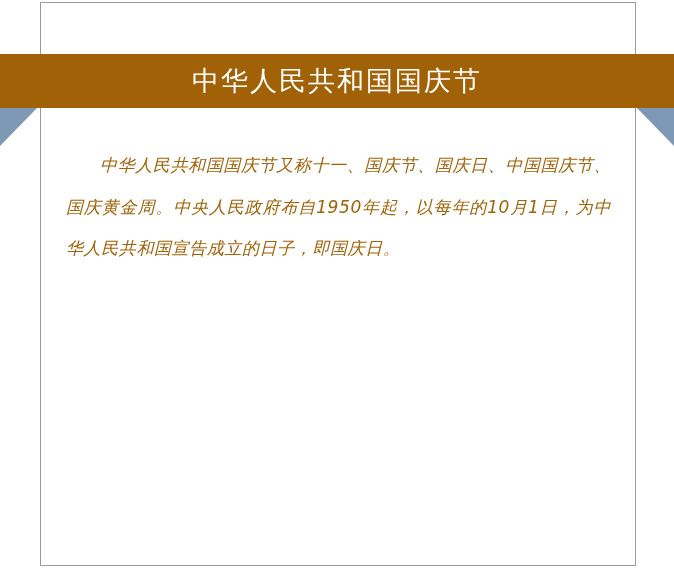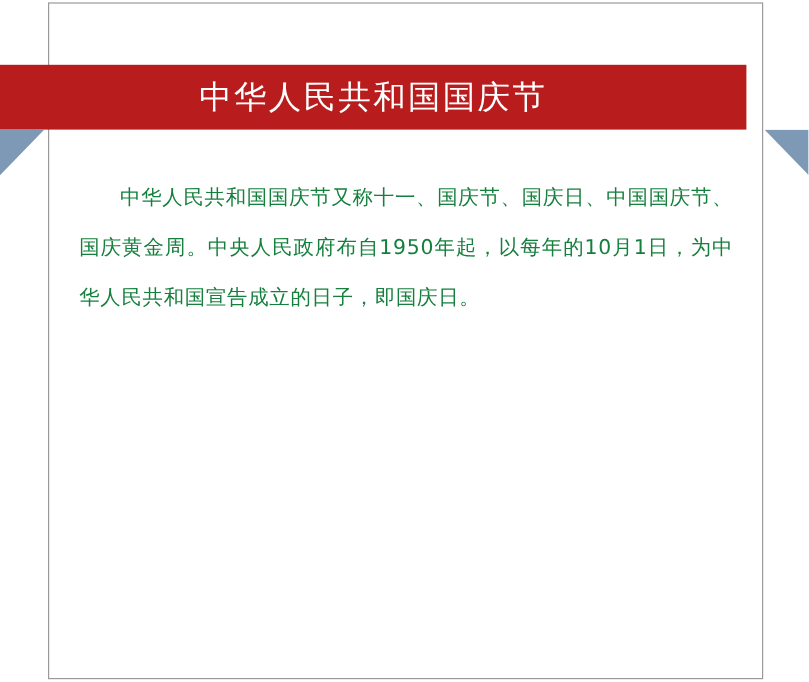--- a/index.html
+++ b/index.html
@@ -24,23 +24,23 @@
     height: 564px;
     box-sizing: border-box;
     border: 1px solid #9a9a9a;
     background: #ffffff;
   }
   
   .ribbon {
     position: absolute;
     left: 0;
     top: 54px;
-    width: 622px;
+    width: 674px;
     height: 54px;
-    background: #b91c1c;
+    background: #a16207;
     display: flex;
     align-items: center;
     justify-content: center;
     z-index: 2;
   }
   .ribbon-title {
     color: #ffffff;
     font-size: 27px;
     letter-spacing: 2px;
     font-weight: 400;
@@ -62,26 +62,27 @@
   .fold-right {
     right: 0;
     clip-path: polygon(0 0, 100% 0, 100% 100%);
   }
   
   .article {
     position: absolute;
     left: 66px;
     top: 145px;
     width: 545px;
-    color: #15803d;
+    color: #a16207;
     font-size: 17px;
     line-height: 41.5px;
     letter-spacing: 0.6px;
     text-align: justify;
     z-index: 3;
+    font-style: italic;
   }
   .article p {
     margin: 0;
     text-indent: 2em;
   }
 </style>
 </head>
 <body>
 
 <div class="stage">

